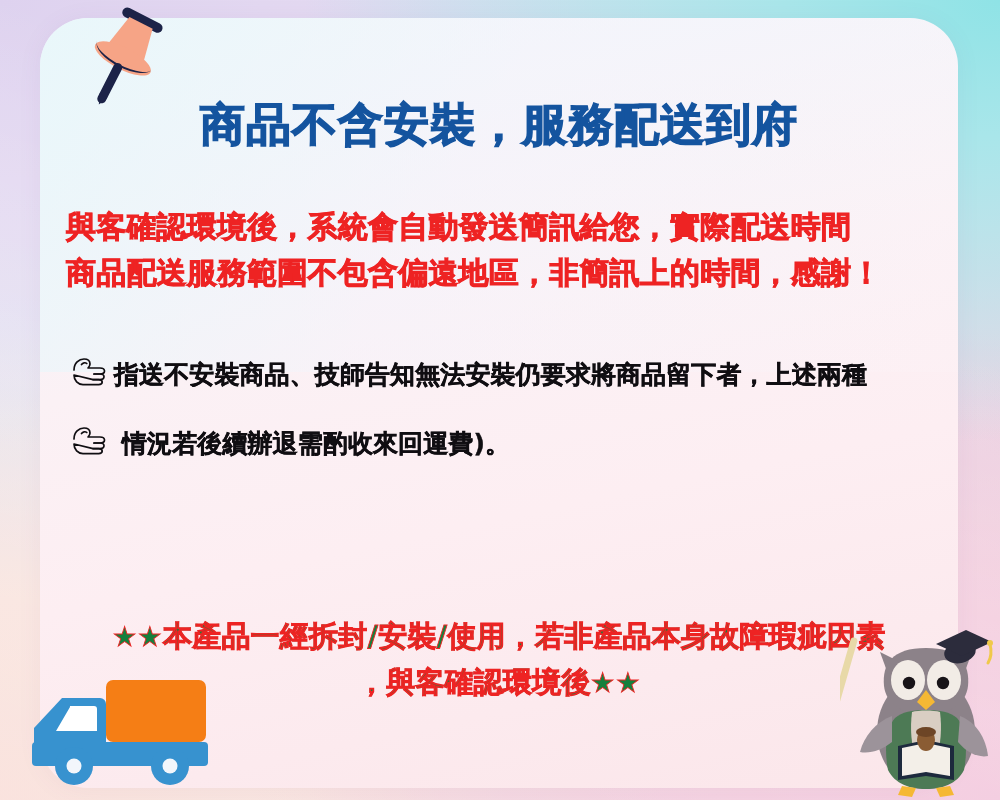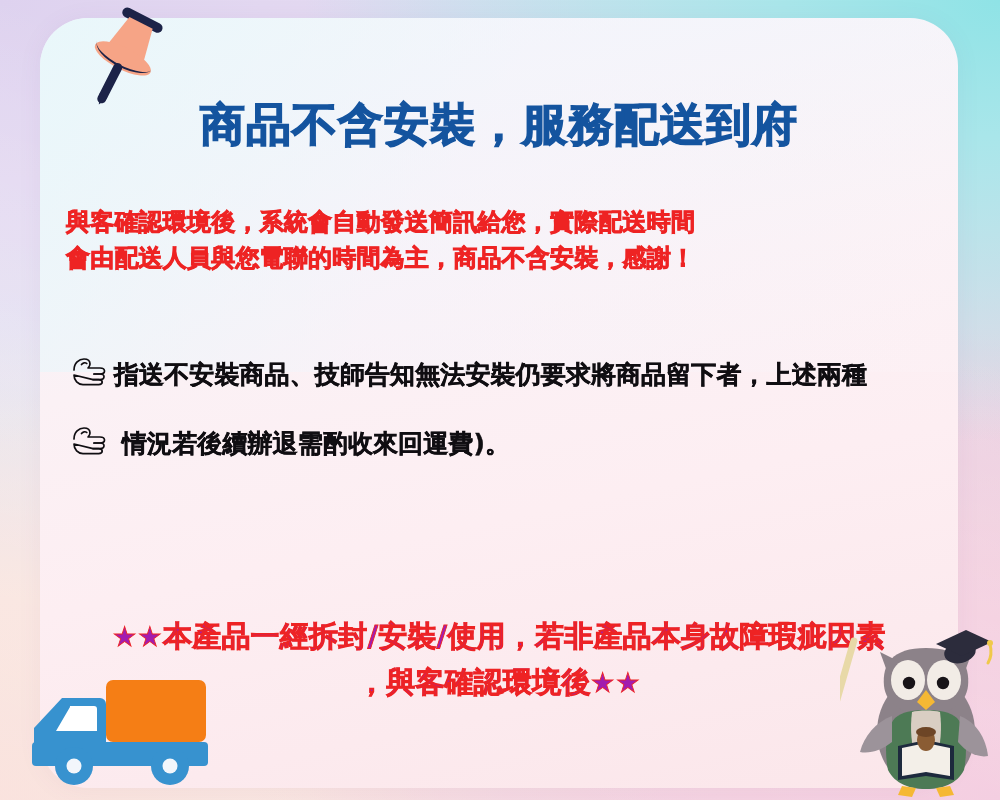--- a/index.html
+++ b/index.html
@@ -115,21 +115,21 @@
     line-height: 1.12;
     -webkit-text-stroke: 1.4px #14549f;
   }
 
   .lede {
     position: absolute;
     left: 26px;
     top: 186px;
     width: 866px;
     color: #ee2323;
-    font-size: 24px;
+    font-size: 30px;
     font-weight: 900;
     line-height: 1.52;
     letter-spacing: 0.2px;
     text-align: left;
     -webkit-text-stroke: 0.9px #ee2323;
   }
   .lede .ln { display: block; white-space: nowrap; }
 
   .notes {
     position: absolute;
@@ -157,21 +157,21 @@
     height: 32px;
   }
   .note .l1, .note .l2 { display: block; white-space: nowrap; margin-top: 15px; }
   .note .l2 { padding-left: 8px; }
 
   .warn {
     position: absolute;
     left: 0;
     top: 596px;
     width: 100%;
-    color: #a21caf;
+    color: #15803d;
     font-size: 29px;
     font-weight: 900;
     line-height: 1.58;
     letter-spacing: 0.2px;
     text-align: center;
     -webkit-text-stroke: 0.85px #ee2323;
   }
   .warn .wl { display: block; white-space: nowrap; }
   .warn .star { font-size: 27px; letter-spacing: 1px; }
 </style>
@@ -197,21 +197,21 @@
       <path d="M56 98 l9 0 l-4.5 10 z" fill="#1c2348"></path>
     </g>
   </svg>
 
   <div class="content">
 
     <div class="title">商品不含安裝，服務配送到府</div>
 
     <div class="lede">
       <span class="ln">與客確認環境後，系統會自動發送簡訊給您，實際配送時間</span>
-      <span class="ln">會由配送人員與您電聯的時間為主，商品不含安裝，感謝！</span>
+      <span class="ln">商品配送服務範圍不包含偏遠地區，非簡訊上的時間，感謝！</span>
     </div>
 
     <div class="notes">
 
       <div class="note">
         <svg class="hand" viewBox="0 0 38 32">
           <g fill="none" stroke="#100e12" stroke-width="1.7" stroke-linejoin="round" stroke-linecap="round">
             <path d="M4 14 C4 7, 9 3, 14 3 C18 3, 20 5, 20 8 C20 10, 19 11, 18 12 L30 12 C33 12, 34.5 13.4, 34.5 15 C34.5 16.6, 33 18, 30 18 L24 18"></path>
             <path d="M24 18 L30 18 C32.6 18, 34 19.3, 34 20.8 C34 22.3, 32.6 23.6, 30 23.6 L23 23.6"></path>
             <path d="M23 23.6 L28.6 23.6 C31 23.6, 32.2 24.8, 32.2 26.1 C32.2 27.5, 31 28.6, 28.6 28.6 L13 28.6 C8 28.6, 4 24.6, 4 19 Z"></path>

